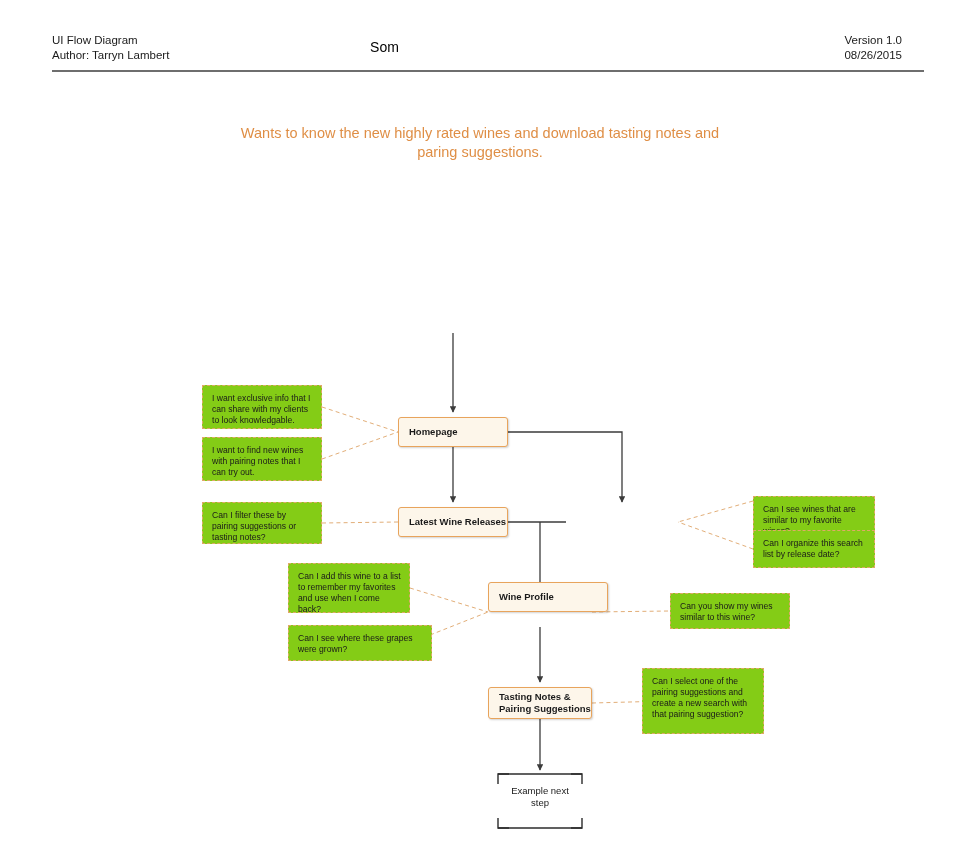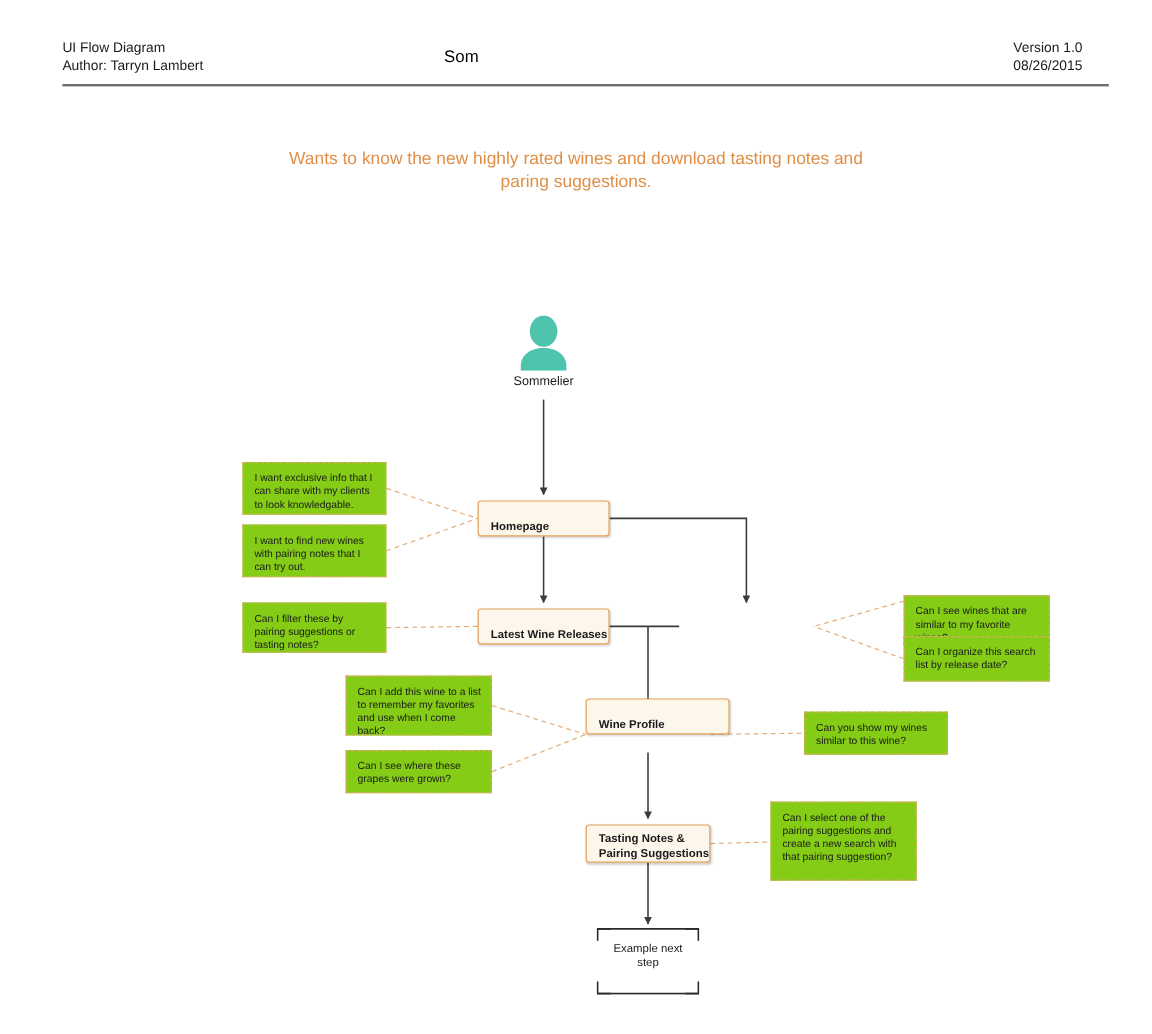--- a/index.html
+++ b/index.html
@@ -52,21 +52,21 @@
   #persona-icon { width: 44px; height: 46px; margin: 0 auto; display: block; }
   #persona-label { font-size: 10.5px; margin-top: 3px; color: #1a1a1a; }
 
   
   .node {
     position: absolute;
     background: #fdf6ea;
     border: 1.4px solid #e8a45c;
     border-radius: 3px;
     box-shadow: 1px 1px 2px rgba(0,0,0,0.18);
-    display: flex; align-items: flex-end;
+    display: flex; align-items: center;
     padding-left: 10px;
     font-size: 9.5px; font-weight: bold;
     line-height: 12px;
     color: #1a1a1a;
   }
   #node-homepage       { left: 398px; top: 417px; width: 110px; height: 30px; }
   #node-latest         { left: 398px; top: 507px; width: 110px; height: 30px; }
   #node-search         { left: 566px; top: 507px; width: 112px; height: 30px; }
   #node-profile        { left: 488px; top: 582px; width: 120px; height: 30px; }
   #node-tasting        { left: 488px; top: 687px; width: 104px; height: 32px; }
@@ -79,21 +79,21 @@
     font-size: 8.6px; line-height: 11px;
     color: #1a1a1a;
     padding: 7px 8px 6px 9px;
   }
   #anno-exclusive { left: 202px; top: 385px; width: 120px; height: 44px; }
   #anno-findnew   { left: 202px; top: 437px; width: 120px; height: 44px; }
   #anno-filter    { left: 202px; top: 502px; width: 120px; height: 42px; }
   #anno-similar   { left: 753px; top: 480px; width: 122px; height: 42px; margin-top: 16px; }
   #anno-organize  { left: 753px; top: 530px; width: 122px; height: 38px; }
   #anno-addlist   { left: 288px; top: 563px; width: 122px; height: 50px; }
-  #anno-grapes    { left: 288px; top: 625px; width: 122px; height: 36px; }
+  #anno-grapes    { left: 288px; top: 625px; width: 144px; height: 36px; }
   #anno-showmine  { left: 670px; top: 593px; width: 120px; height: 36px; }
   #anno-selectone { left: 642px; top: 668px; width: 122px; height: 66px; }
 
   
   #terminal {
     position: absolute; left: 497px; top: 773px; width: 86px; height: 56px;
   }
   #terminal-label {
     position: absolute; left: 0; top: 12px; width: 86px;
     text-align: center; font-size: 9.5px; line-height: 12px; color: #1a1a1a;
@@ -162,27 +162,20 @@
 
     <path class="wire" d="M508,522 L566,522"></path>
 
     <path class="wire" d="M540,522 L540,592" marker-end="url(#arrow)"></path>
 
     <path class="wire" d="M540,627 L540,682" marker-end="url(#arrow)"></path>
 
     <path class="wire" d="M540,719 L540,770" marker-end="url(#arrow)"></path>
   </svg>
 
-  <div id="persona">
-    <svg id="persona-icon" viewBox="0 0 44 46">
-      <ellipse cx="22" cy="13" rx="11.5" ry="13" fill="#4ec4ad"></ellipse>
-      <path d="M22 27 C33 27 41 33 41 42 L41 46 L3 46 L3 42 C3 33 11 27 22 27 Z" fill="#4ec4ad"></path>
-    </svg>
-    <div id="persona-label">Sommelier</div>
-  </div>
 
   <div class="node" id="node-homepage">
     <span>Homepage</span>
   </div>
 
   <div class="node" id="node-latest">
     <span>Latest Wine Releases</span>
   </div>
 
 

